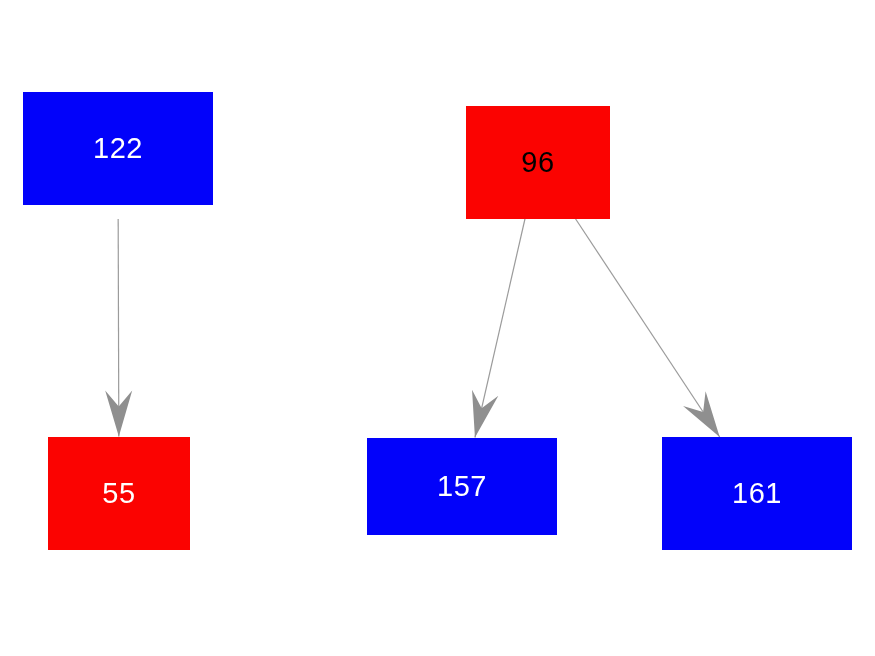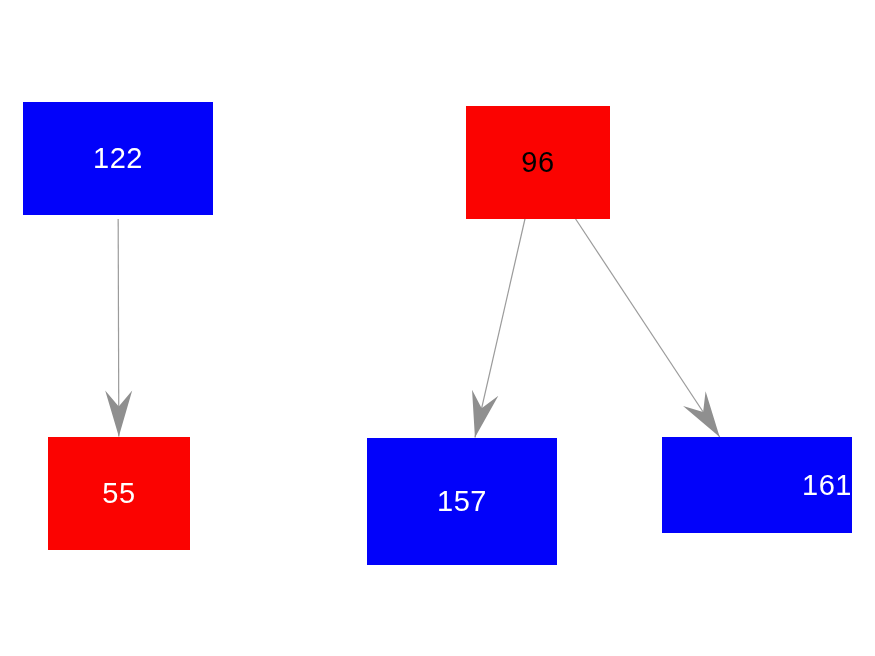--- a/index.html
+++ b/index.html
@@ -51,29 +51,29 @@
 <div class="canvas">
   <svg class="edge-layer" width="875" height="656" viewBox="0 0 875 656" xmlns="http://www.w3.org/2000/svg">
       <line x1="118.17095310136158" y1="219" x2="118.82904689863842" y2="436.5" stroke="#9b9b9b" stroke-width="1.2"></line>
       <path d="M0,0 L-46,13.5 L-30,0 L-46,-13.5 Z" fill="#8f8f8f" transform="translate(118.82904689863842,436.5) rotate(89.83)"></path>
       <line x1="525.066265060241" y1="218.5" x2="474.93373493975906" y2="437.5" stroke="#9b9b9b" stroke-width="1.2"></line>
       <path d="M0,0 L-46,13.5 L-30,0 L-46,-13.5 Z" fill="#8f8f8f" transform="translate(474.93373493975906,437.5) rotate(102.89)"></path>
       <line x1="575.3257918552036" y1="218.5" x2="719.6742081447964" y2="437" stroke="#9b9b9b" stroke-width="1.2"></line>
       <path d="M0,0 L-46,13.5 L-30,0 L-46,-13.5 Z" fill="#8f8f8f" transform="translate(719.6742081447964,437) rotate(56.55)"></path>
     </svg>
   <div class="node-layer">
-      <div class="node" style="left: 23px; top: 102px; width: 190px; height: 113px; background: rgb(2, 2, 250);">
+      <div class="node" style="left: 23px; top: 92px; width: 190px; height: 113px; background: rgb(2, 2, 250);">
         <span class="label" style="color: rgb(255, 255, 255);">122</span>
       </div>
       <div class="node" style="left: 466px; top: 105.5px; width: 144px; height: 113px; background: rgb(251, 3, 1);">
         <span class="label" style="color: #000000;">96</span>
       </div>
       <div class="node" style="left: 48px; top: 436.5px; width: 142px; height: 113px; background: rgb(251, 3, 1);">
         <span class="label" style="color: rgb(255, 255, 255);">55</span>
       </div>
-      <div class="node" style="left: 367px; top: 437.5px; width: 190px; height: 127px; background: rgb(2, 2, 250);">
+      <div class="node" style="left: 367px; top: 437.5px; width: 190px; height: 97px; background: rgb(2, 2, 250);">
         <span class="label" style="color: rgb(255, 255, 255);">157</span>
       </div>
-      <div class="node" style="left: 662px; top: 437px; width: 190px; height: 96px; background: rgb(2, 2, 250); justify-content: flex-end;">
+      <div class="node" style="left: 662px; top: 437px; width: 190px; height: 113px; background: rgb(2, 2, 250);">
         <span class="label" style="color: rgb(255, 255, 255);">161</span>
       </div>
     </div>
 </div>
 
 </body></html>

